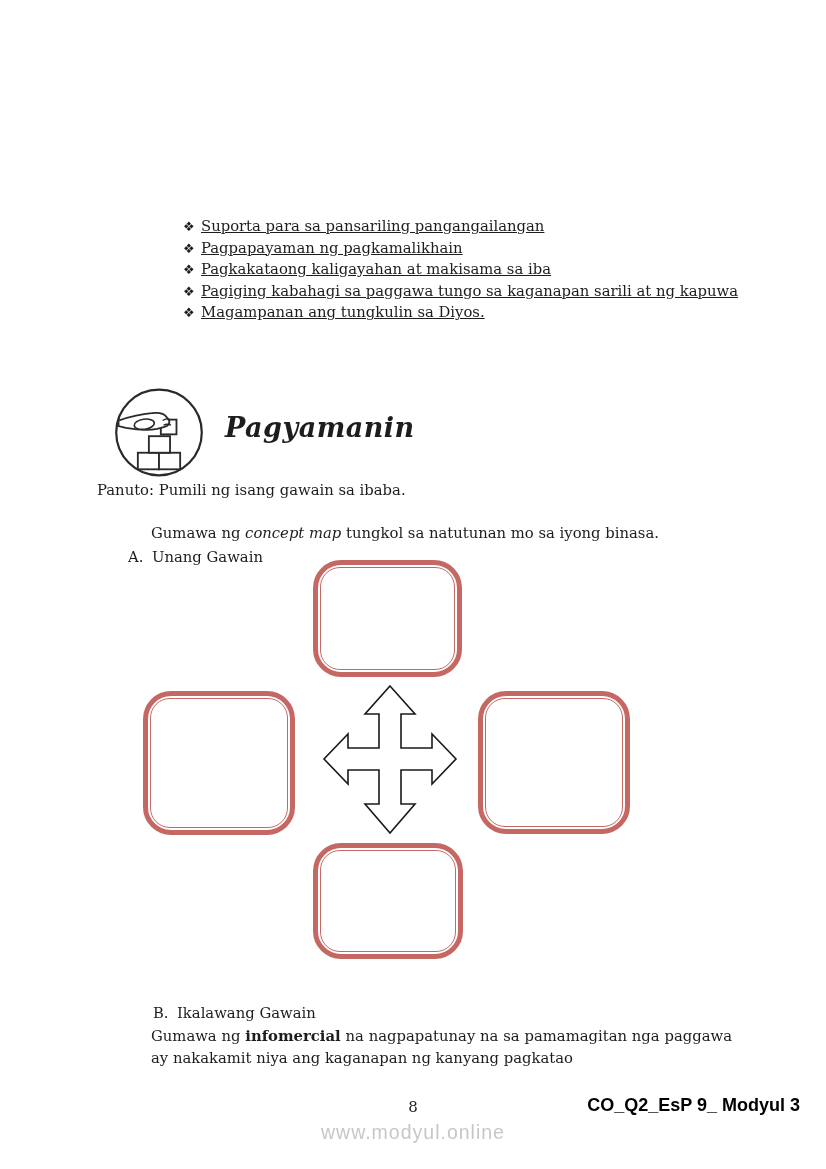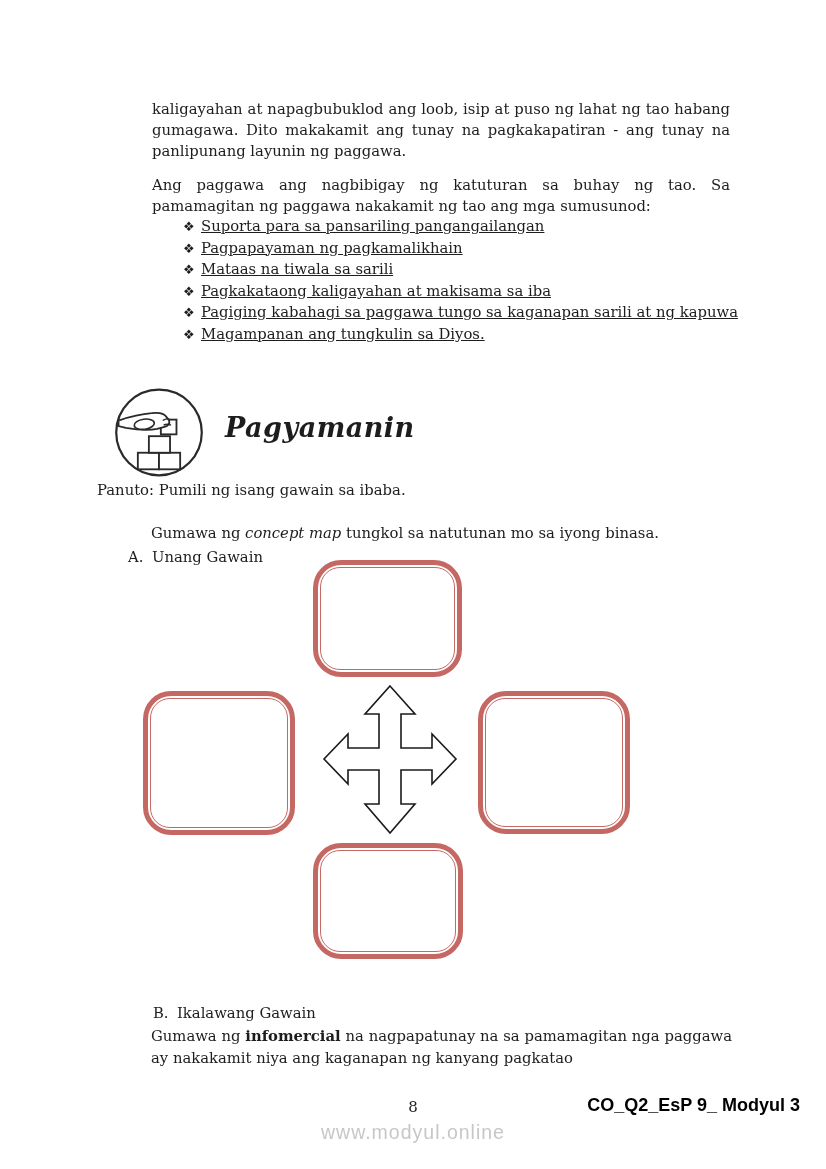--- a/index.html
+++ b/index.html
@@ -54,28 +54,25 @@
     font-family:"Liberation Sans", sans-serif;
     font-size:19.5px;letter-spacing:1px;
     color:var(--watermark-color,#c7c7c7);
   }
 </style>
 </head>
 <body>
 
 <div class="page">
 
-  <p class="abs para" style="left:152px;top:98px;">kaligayahan at napagbubuklod ang loob, isip at puso ng lahat ng tao habang gumagawa. Dito makakamit ang tunay na pagkakapatiran - ang tunay na panlipunang layunin ng paggawa.</p>
 
-  <p class="abs para" style="left:152px;top:174px;">Ang paggawa ang nagbibigay ng katuturan sa buhay ng tao. Sa pamamagitan ng paggawa nakakamit ng tao ang mga sumusunod:</p>
 
   <ul class="abs bullets" style="left:183px;top:216px;">
     <li><span class="bullet-glyph">❖</span><span>Suporta para sa pansariling pangangailangan</span></li>
     <li><span class="bullet-glyph">❖</span><span>Pagpapayaman ng pagkamalikhain</span></li>
-    <li><span class="bullet-glyph">❖</span><span>Mataas na tiwala sa sarili</span></li>
     <li><span class="bullet-glyph">❖</span><span>Pagkakataong kaligayahan at makisama sa iba</span></li>
     <li><span class="bullet-glyph">❖</span><span>Pagiging kabahagi sa paggawa tungo sa kaganapan sarili at ng kapuwa</span></li>
     <li><span class="bullet-glyph">❖</span><span>Magampanan ang tungkulin sa Diyos.</span></li>
   </ul>
 
   <svg class="abs" style="left:113px;top:385px;" width="92" height="95" viewBox="0 0 100 102">
     <circle cx="50" cy="51" r="46.5" fill="none" stroke="#2a2a2a" stroke-width="2.4"></circle>
     <g fill="#ffffff" stroke="#2a2a2a" stroke-width="2">
       <rect x="27" y="73" width="23" height="18"></rect>
       <rect x="50" y="73" width="23" height="18"></rect>

